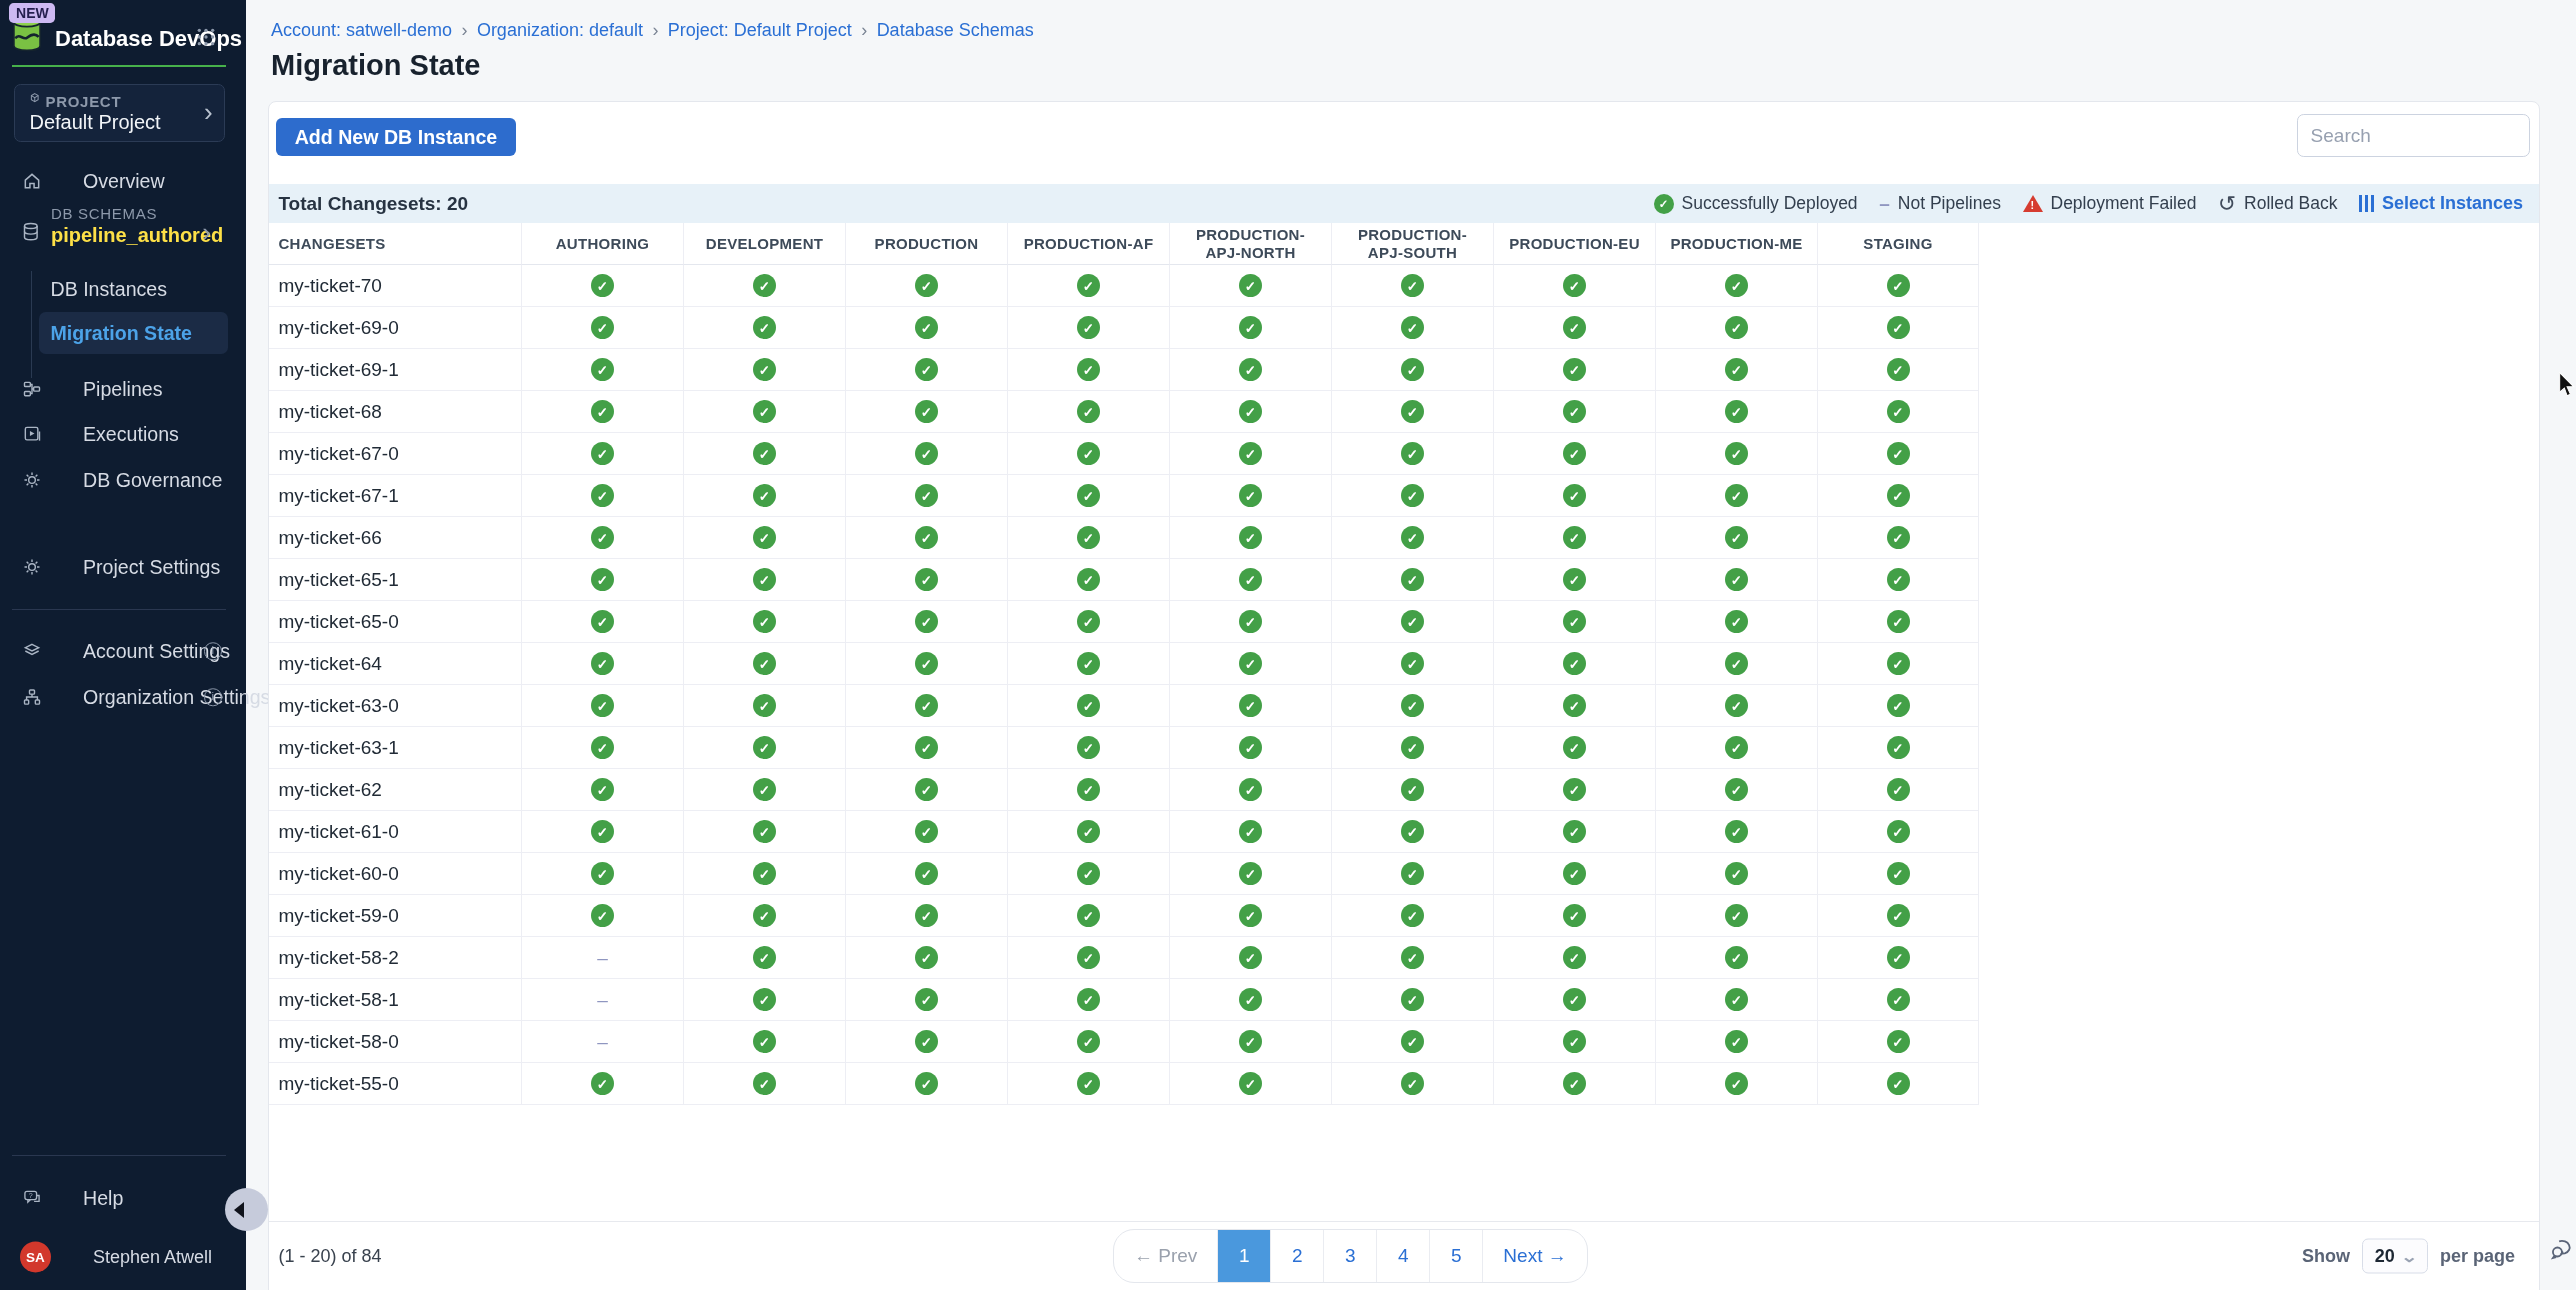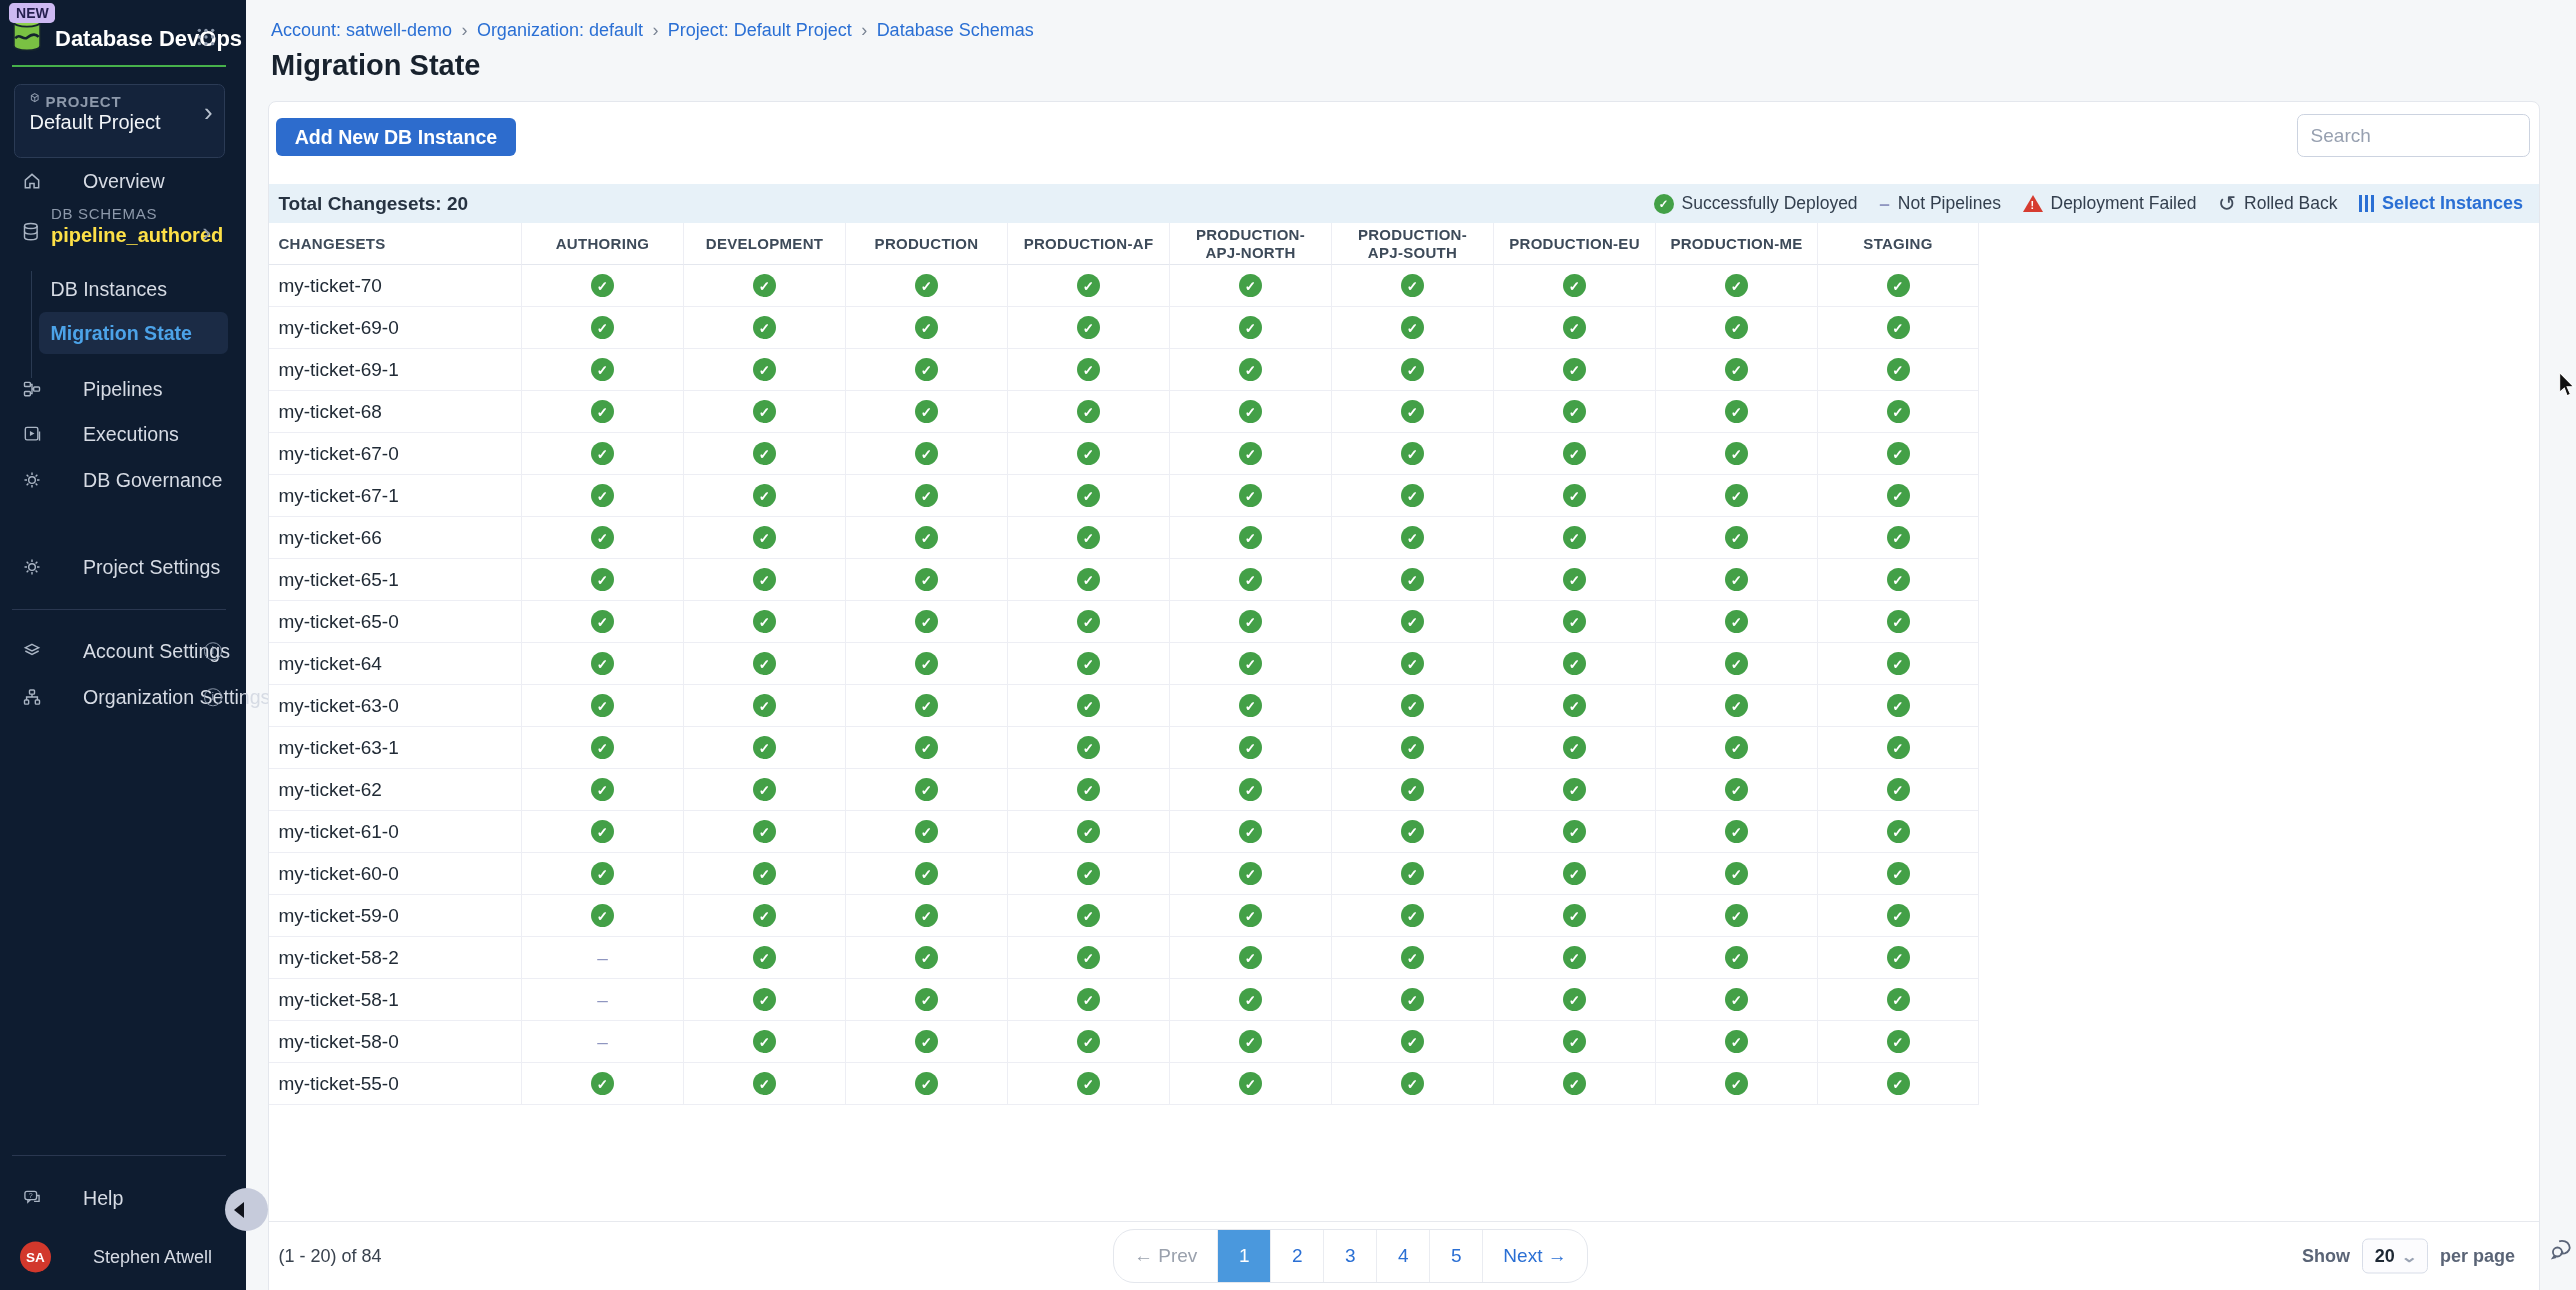--- a/index.html
+++ b/index.html
@@ -8,21 +8,21 @@
 
   
   .sidebar { position:absolute; left:0; top:0; width:246px; height:1291px;
     background:var(--sidebar-navy,#0e1c30); color:#ccd4df; }
   .new-badge { position:absolute; left:9.4px; top:2.7px; background:#cdb9f2; color:#241e4e;
     font-size:14px; font-weight:bold; padding:2px 6.7px; border-radius:4.7px; z-index:2; }
   .logo { position:absolute; left:9.4px; top:15px; width:36px; height:38px; }
   .app-title { position:absolute; left:55px; top:26px; font-size:22px; font-weight:bold; color:#fff; }
   .grid-icon { position:absolute; left:196px; top:27px; width:20px; height:20px; cursor:pointer; }
   .green-line { position:absolute; left:12px; top:65px; width:214px; height:2px; background:#47b14b; }
-  .project-card { position:absolute; left:13.5px; top:84px; width:211px; height:74px;
+  .project-card { position:absolute; left:13.5px; top:84px; width:211px; height:58px;
     background:#14233b; border:0.7px solid #2b3b55; border-radius:6.7px; cursor:pointer; }
   .project-label { position:absolute; left:31px; top:8px; font-size:13.5px; letter-spacing:1px;
     color:#8d99ab; font-weight:bold; }
   .project-cube { position:absolute; left:13.5px; top:6.7px; width:13.5px; height:13.5px; }
   .project-name { position:absolute; left:15px; top:26px; font-size:20px; color:#f2f5f8; }
   .project-chev { position:absolute; right:10.8px; top:12px; font-size:26px; color:#b9c2cf; }
 
   .nav-item { position:absolute; left:0; width:246px; height:38px; cursor:pointer; }
   .nav-item .nicon { position:absolute; left:21.6px; top:50%; transform:translateY(-50%); width:20px; height:20px; }
   .nav-item .nlabel { position:absolute; left:51px; top:50%; transform:translateY(-50%);

